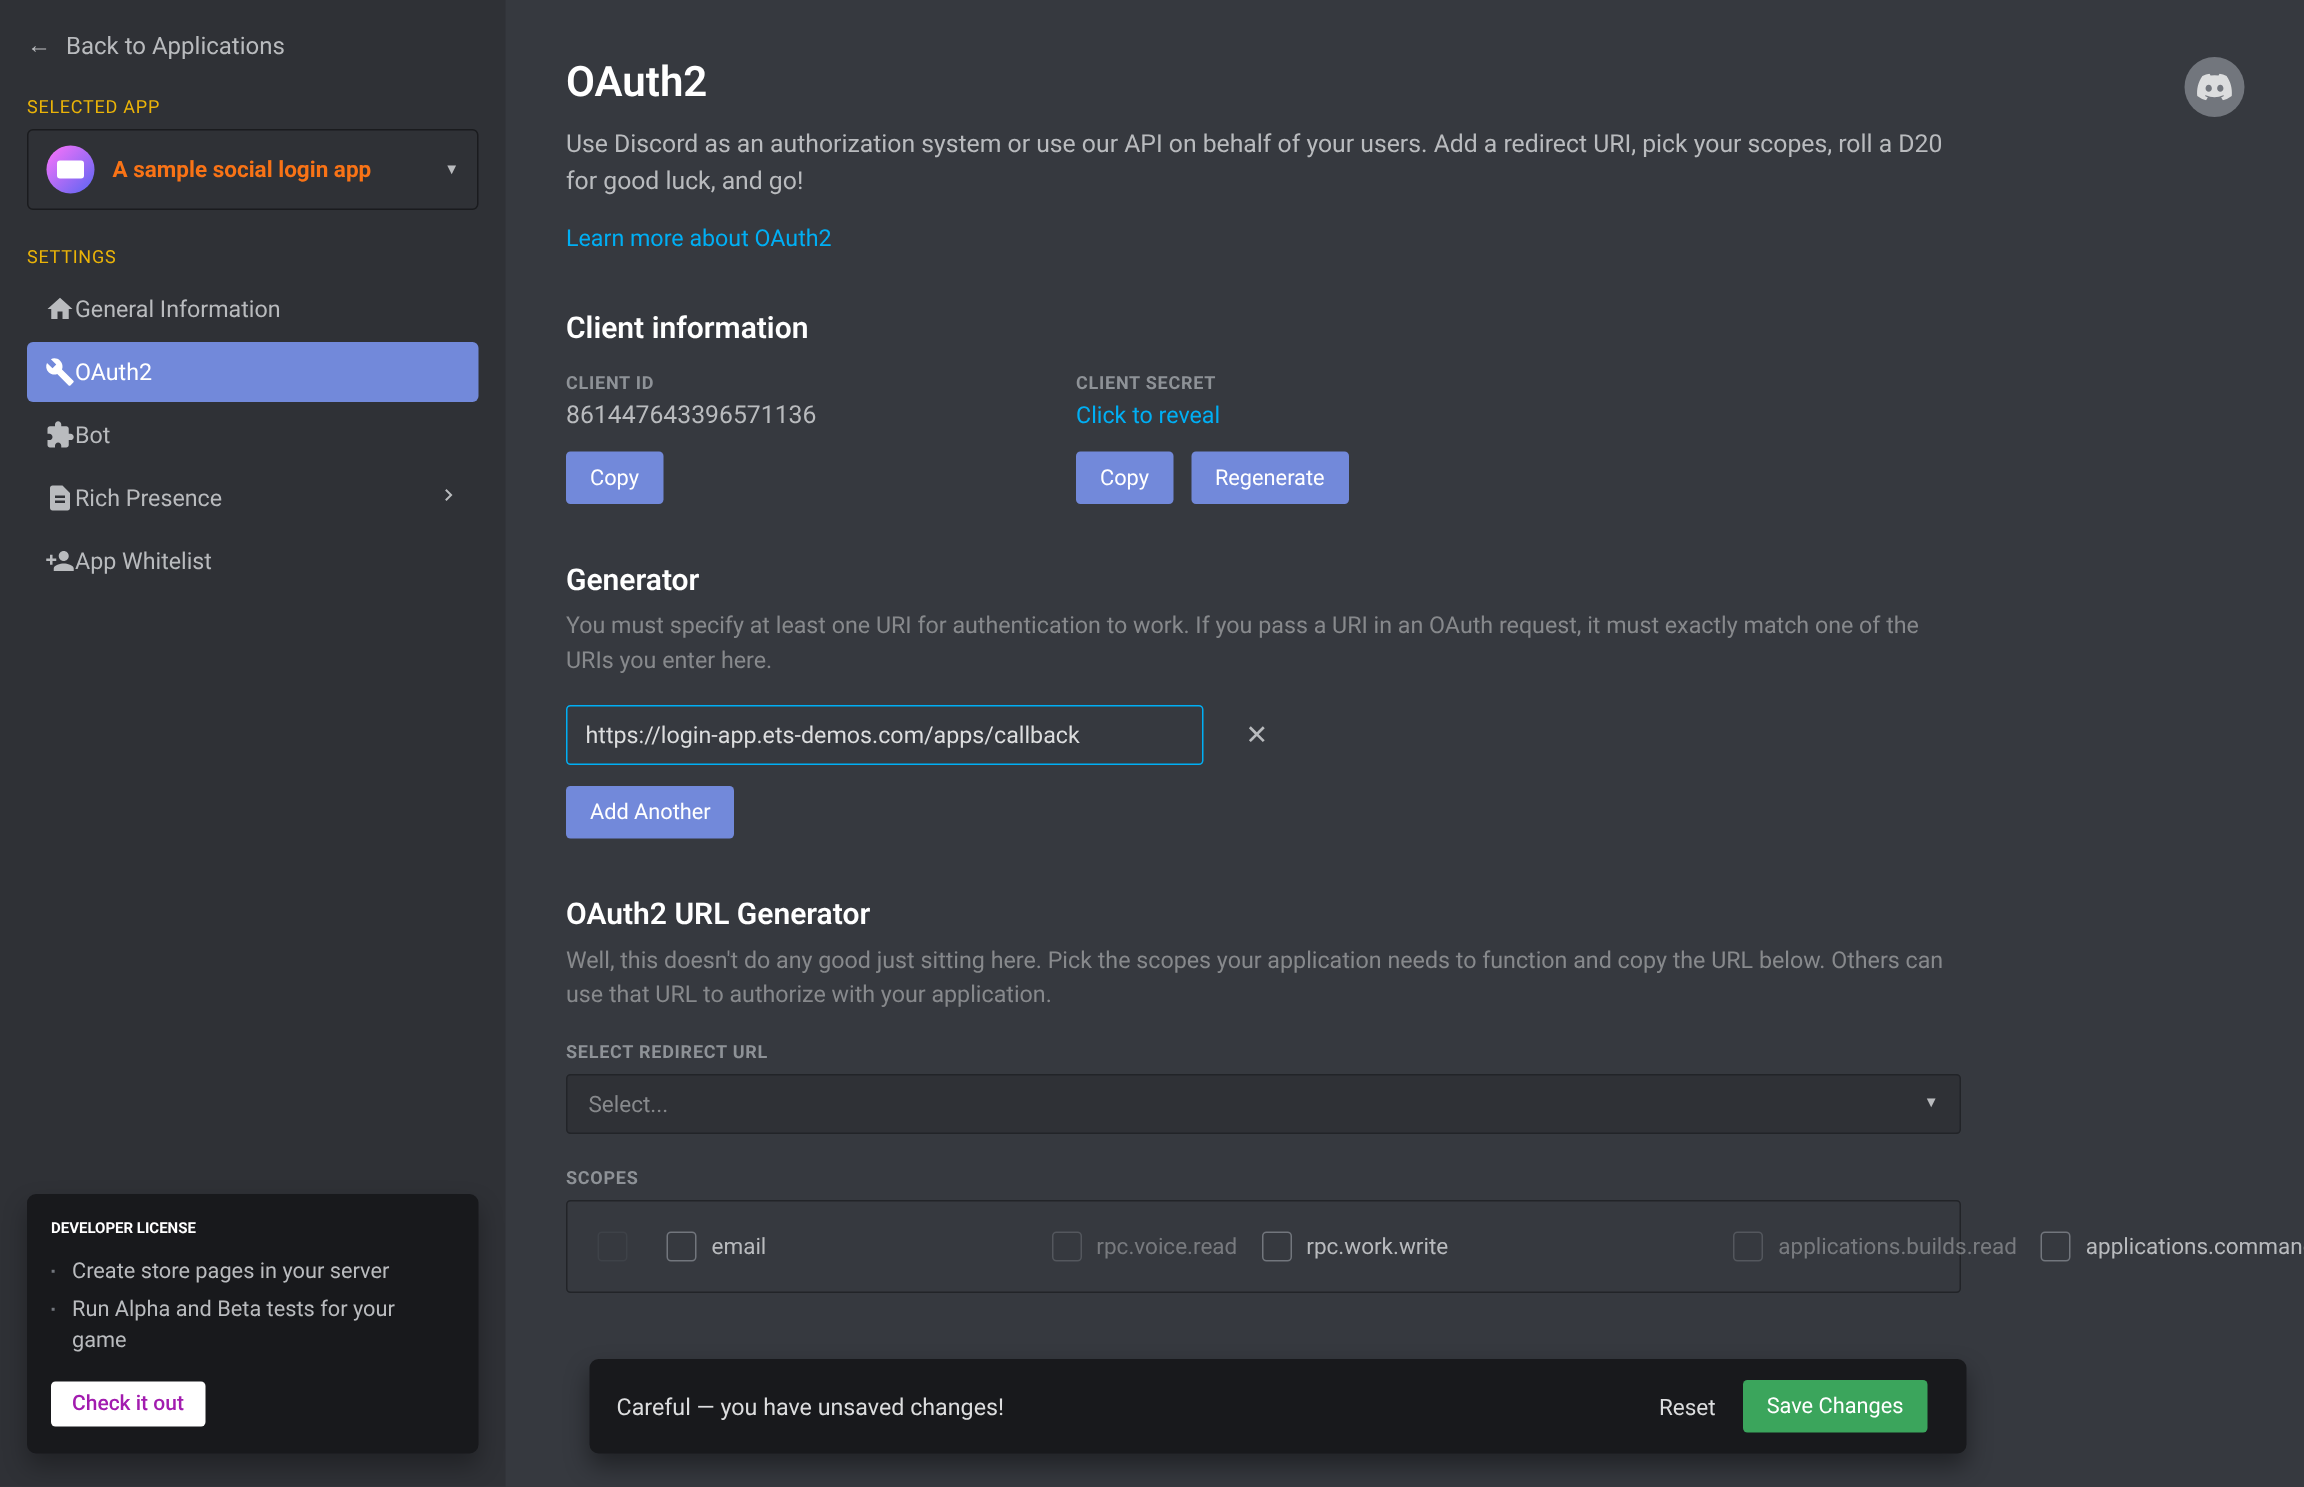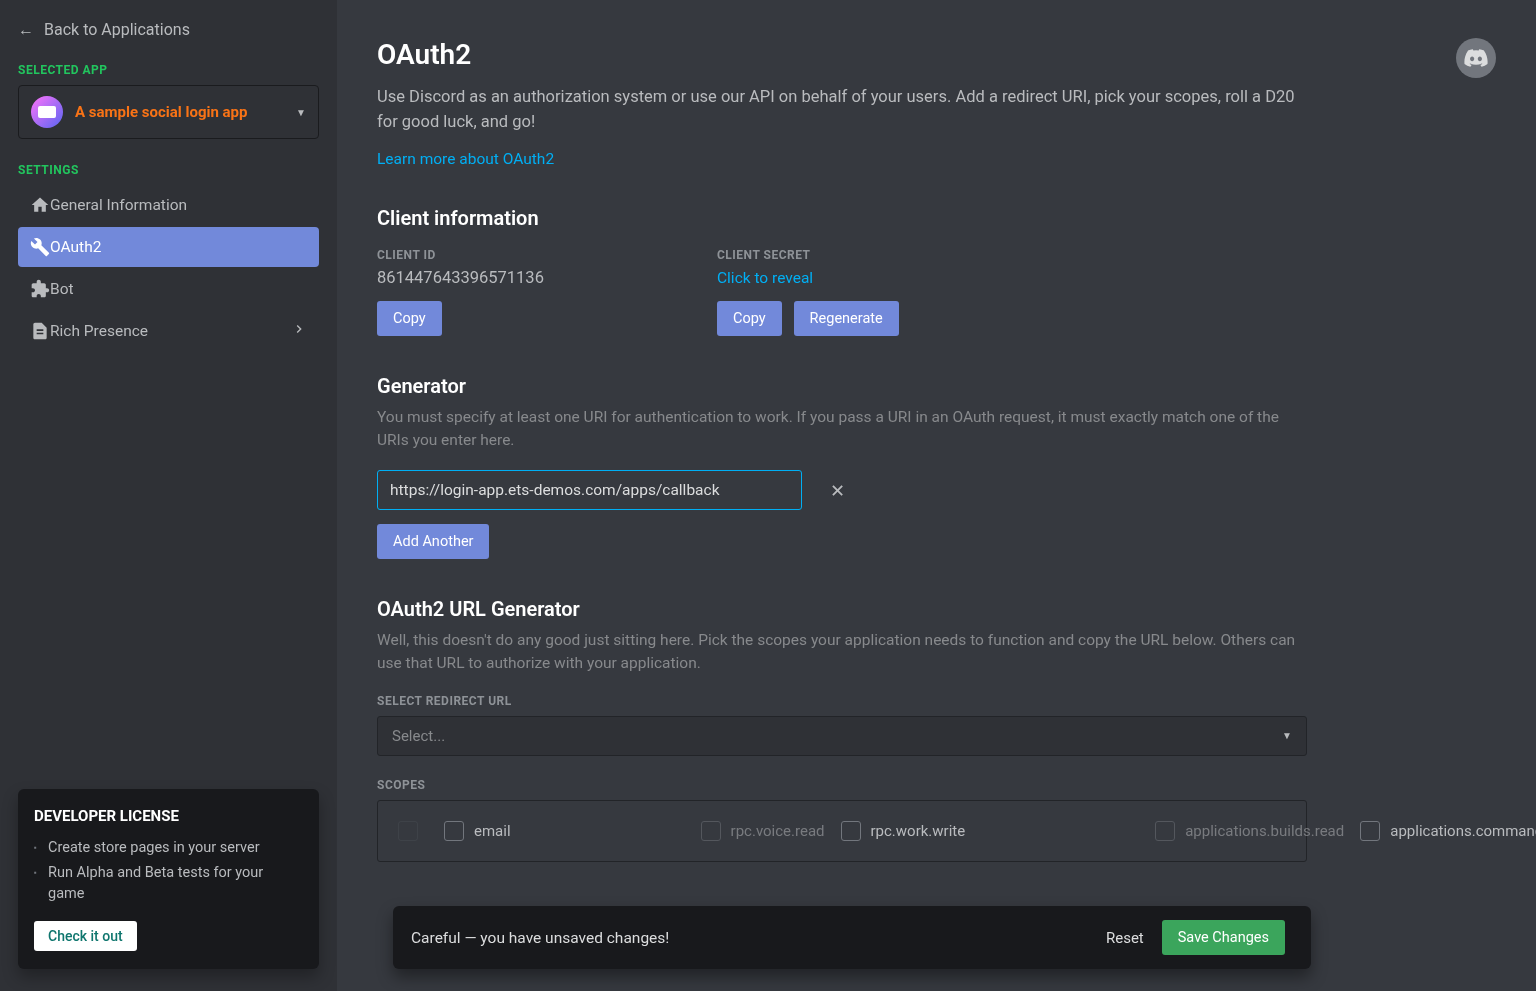--- a/index.html
+++ b/index.html
@@ -1,34 +1,34 @@
 <!DOCTYPE html>
 <html><head>
 <meta charset="utf-8">
 <style>
 * { margin:0; padding:0; box-sizing:border-box; font-family:-apple-system,BlinkMacSystemFont,"Segoe UI",Roboto,sans-serif; }
 body { background:#36393f; color:#dcddde; width:1536px; height:991px; overflow:hidden; display:flex; }
 .sidebar { width:337px; background:#2f3136; padding:20px 18px; display:flex; flex-direction:column; position:relative; }
 .back-link { color:#b9bbbe; font-size:16px; display:flex; align-items:center; gap:10px; cursor:pointer; margin-bottom:24px; }
-.section-label { font-size:12px; font-weight:700; color:#22c55e; text-transform:uppercase; letter-spacing:0.5px; margin-bottom:8px; }
+.section-label { font-size:12px; font-weight:400; color:#eab308; text-transform:uppercase; letter-spacing:0.5px; margin-bottom:8px; }
 .app-selector { background:#2f3136; border:1px solid #1a1b1e; border-radius:4px; padding:10px 12px; display:flex; align-items:center; gap:12px; margin-bottom:24px; cursor:pointer; }
 .app-avatar { width:32px; height:32px; border-radius:50%; background:linear-gradient(135deg,#ff73fa,#5865f2); display:flex; align-items:center; justify-content:center; position:relative; }
 .app-avatar::after { content:""; width:18px; height:12px; background:#fff; border-radius:2px; }
 .app-name { color:#f97316; font-size:15px; font-weight:700; flex:1; }
 .caret { color:#b9bbbe; font-size:10px; }
 .nav-item { display:flex; align-items:center; padding:10px 12px; border-radius:4px; color:#b9bbbe; font-size:15.5px; cursor:pointer; margin-bottom:2px; }
 .nav-item.active { background:#7289da; color:#fff; }
 .nav-item .icon { width:20px; height:20px; display:flex; align-items:center; justify-content:center; }
 .nav-item .arrow { margin-left:auto; color:#b9bbbe; }
 .license-card { position:absolute; bottom:22px; left:18px; right:18px; background:#18191c; border-radius:6px; padding:18px 16px; box-shadow:0 8px 16px rgba(0,0,0,0.3); }
-.license-title { color:#fff; font-weight:700; font-size:15px; margin-bottom:12px; }
+.license-title { color:#fff; font-weight:700; font-size:10px; margin-bottom:12px; }
 .license-list { list-style:none; margin-bottom:16px; }
 .license-list li { color:#b9bbbe; font-size:14.5px; line-height:1.5; padding-left:14px; position:relative; margin-bottom:3px; }
 .license-list li::before { content:"▪"; position:absolute; left:0; color:#72767d; font-size:8px; top:5px; }
-.license-btn { background:#fff; color:#0f766e; border:none; padding:7px 14px; border-radius:3px; font-size:14px; font-weight:500; cursor:pointer; }
+.license-btn { background:#fff; color:#a21caf; border:none; padding:7px 14px; border-radius:3px; font-size:14px; font-weight:500; cursor:pointer; }
 .main { flex:1; overflow-y:auto; padding:38px 40px 120px 40px; position:relative; }
 .discord-badge { position:absolute; top:38px; right:40px; width:40px; height:40px; border-radius:50%; background:#72767d; display:flex; align-items:center; justify-content:center; }
 h1 { color:#fff; font-size:28px; font-weight:600; margin-bottom:14px; }
 .subtitle { color:#b9bbbe; font-size:16.5px; line-height:1.5; margin-bottom:14px; max-width:940px; }
 .link { color:#00aff4; font-size:15.5px; cursor:pointer; display:inline-block; }
 h2 { color:#fff; font-size:20px; font-weight:600; margin-top:38px; margin-bottom:8px; }
 .field-label { font-size:12px; font-weight:700; color:#8e9297; text-transform:uppercase; letter-spacing:0.5px; margin-bottom:6px; margin-top:10px; }
 .client-row { display:flex; gap:40px; }
 .client-col { min-width:300px; }
 .client-value { color:#b9bbbe; font-size:16.5px; margin-bottom:14px; }
@@ -96,20 +96,28 @@
     <span class="icon">
         <svg width="20" height="20" viewBox="0 0 24 24">
           <path d="M14 2H6c-1.1 0-2 .9-2 2v16c0 1.1.9 2 2 2h12c1.1 0 2-.9 2-2V8l-6-6zM8 14h8v2H8v-2zm0-4h8v2H8v-2z"></path>
         </svg>
       </span>
     <span>Rich Presence</span>
     <span class="arrow"><svg width="16" height="16" viewBox="0 0 24 24">
           <path d="M8.59 16.59L13.17 12 8.59 7.41 10 6l6 6-6 6-1.41-1.41z"></path>
         </svg></span>
   </div>
+  <div class="nav-item">
+    <span class="icon">
+        <svg width="20" height="20" viewBox="0 0 24 24">
+          <path d="M15 12c2.21 0 4-1.79 4-4s-1.79-4-4-4-4 1.79-4 4 1.79 4 4 4zm-9-2V7H4v3H1v2h3v3h2v-3h3v-2H6zm9 4c-2.67 0-8 1.34-8 4v2h16v-2c0-2.66-5.33-4-8-4z"></path>
+        </svg>
+      </span>
+    <span>App Whitelist</span>
+  </div>
 
   <div class="license-card">
     <div class="license-title">DEVELOPER LICENSE</div>
     <ul class="license-list">
       <li>Create store pages in your server</li>
       <li>Run Alpha and Beta tests for your game</li>
     </ul>
     <button class="license-btn">Check it out</button>
   </div>
 </div>

